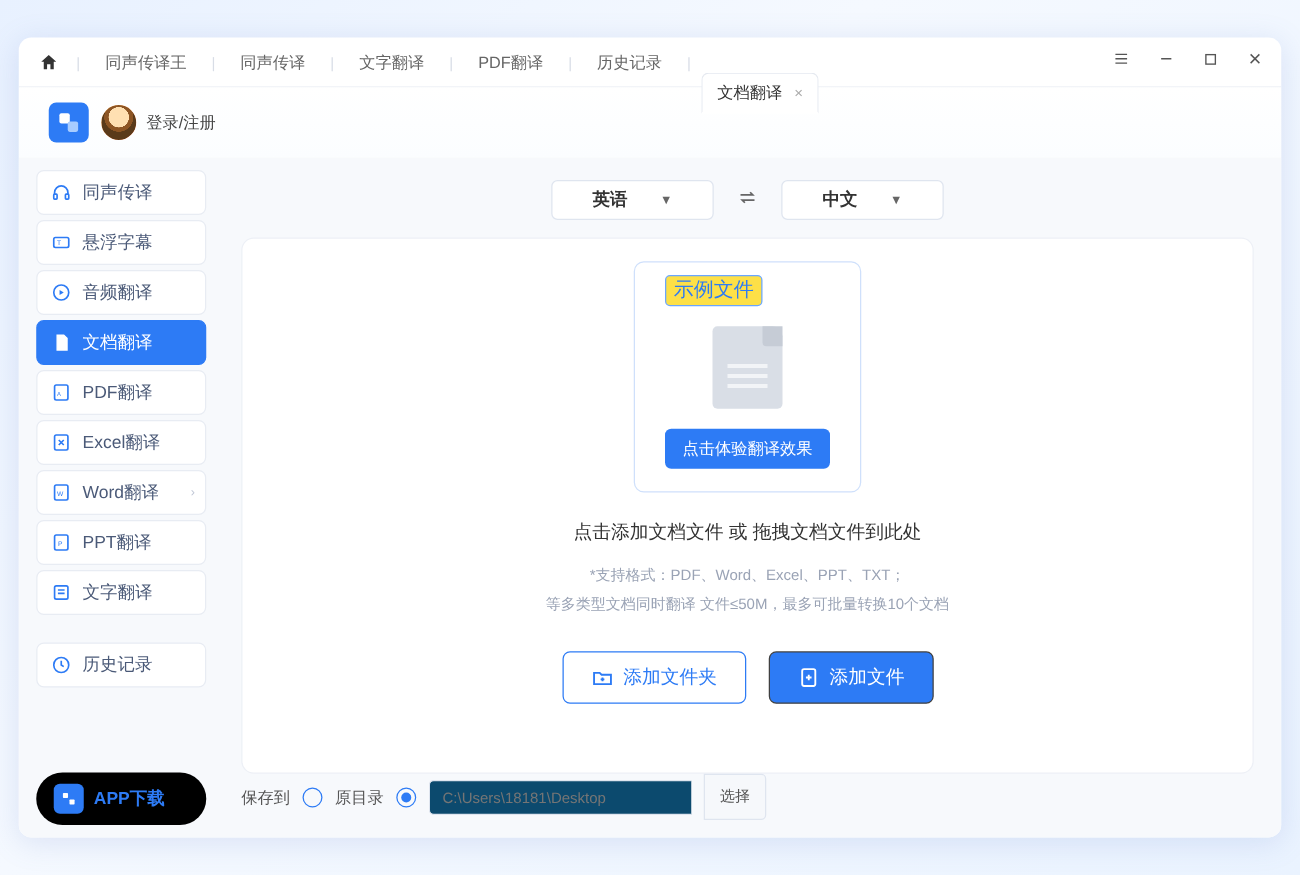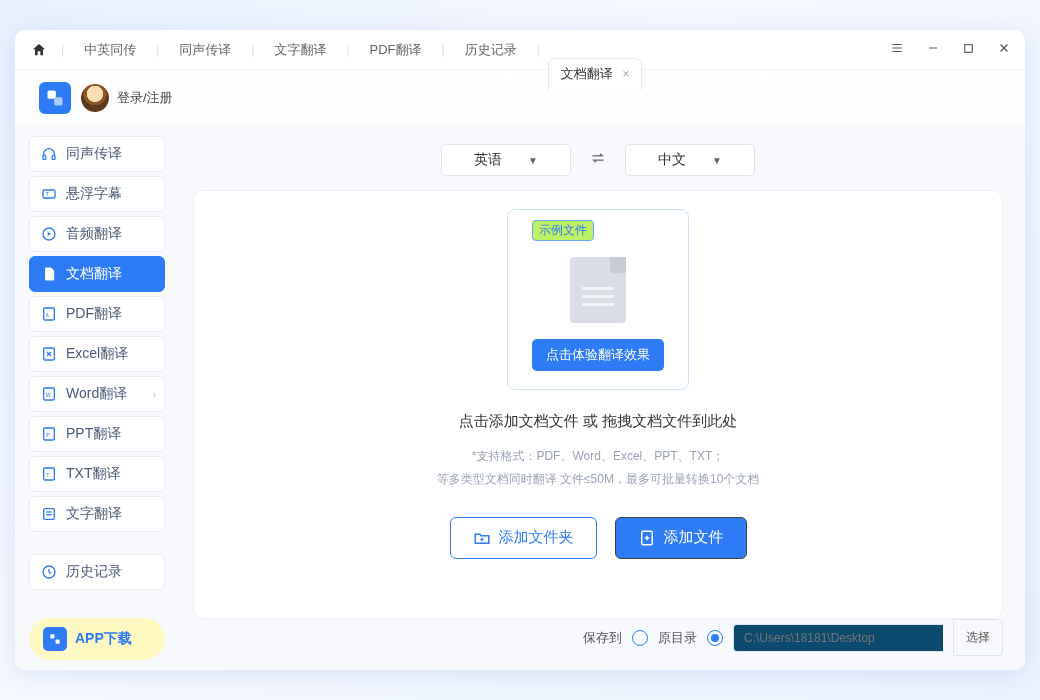--- a/index.html
+++ b/index.html
@@ -27,65 +27,65 @@
 
 .body { flex:1; display:flex; background:#f7f9fc; overflow:hidden; }
 .sidebar { width:160px; padding:10px 10px 10px 14px; display:flex; flex-direction:column; gap:4px; overflow-y:auto; }
 .side-item { display:flex; align-items:center; gap:8px; height:36px; padding:0 10px; font-size:14px; color:#4b5a78; border-radius:6px; background:#fff; border:1px solid #e8ecf3; cursor:pointer; position:relative;}
 .side-item.active { background:#2d7bf5; color:#fff; border-color:#2d7bf5; }
 .side-item.active .side-icon svg { stroke:#fff; fill:#fff;}
 .side-icon { width:18px; height:18px; display:flex; align-items:center; justify-content:center;}
 .side-icon svg { stroke:#2d7bf5; }
 .side-item .chev { position:absolute; right:8px; font-size:10px; color:#c0c7d6;}
 .side-gap { height:14px; }
-.app-download { margin-top:auto; display:flex; align-items:center; gap:8px; height:42px; background:#fef9c3; border-radius:21px; padding:0 14px; cursor:pointer; }
+.app-download { margin-top:auto; display:flex; align-items:center; gap:8px; height:42px; background:#000000; border-radius:21px; padding:0 14px; cursor:pointer; }
 .app-download .dl-icon{ width:24px; height:24px; background:#2d7bf5; border-radius:5px; display:flex; align-items:center; justify-content:center;}
 .app-download span { color:#2d7bf5; font-weight:600; font-size:14px;}
 
 .main { flex:1; padding:18px 22px 14px 18px; display:flex; flex-direction:column; }
 .lang-bar { display:flex; align-items:center; justify-content:center; gap:18px; margin-bottom:14px;}
-.lang-sel { min-width:130px; height:32px; border:1px solid #dfe5ef; border-radius:5px; background:#fff; display:flex; align-items:center; justify-content:center; gap:26px; font-size:14px; color:#333; cursor:pointer; padding:0 12px;}
+.lang-sel { min-width:130px; height:32px; border:1px solid #dfe5ef; border-radius:5px; background:#fff; display:flex; align-items:center; justify-content:center; gap:26px; font-size:14px; color:#333; cursor:pointer; padding:0 12px;font-weight:bold;}
 .swap-icon { color:#777; cursor:pointer; }
 
 .drop-card { background:#fff; border:1px solid #edf0f6; border-radius:10px; flex:1; display:flex; flex-direction:column; align-items:center; padding:18px 20px 26px;}
 .sample-box { border:1px solid #cfe0fb; border-radius:8px; padding:10px 24px 18px; display:flex; flex-direction:column; align-items:center; gap:10px;}
-.sample-tag { align-self:flex-start; border:1px solid #6aa6ff; color:#2d7bf5; font-size:12px; border-radius:4px; padding:1px 6px; background:#bef264; }
+.sample-tag { align-self:flex-start; border:1px solid #6aa6ff; color:#2d7bf5; font-size:16px; border-radius:4px; padding:1px 6px; background:#fde047; }
 .doc-icon { width:56px; height:66px; background:#d9dee6; border-radius:4px 8px 4px 4px; position:relative; margin:6px 0;}
 .doc-icon::before{content:""; position:absolute; top:0; right:0; width:16px; height:16px; background:#c6ccd6; border-bottom-left-radius:3px;}
 .doc-lines{ position:absolute; bottom:14px; left:12px; right:12px; height:22px; background:repeating-linear-gradient(to bottom,#f2f4f7 0 3px, transparent 3px 8px);}
 .sample-btn { background:#2d7bf5; color:#fff; font-size:13px; padding:7px 14px; border-radius:5px; cursor:pointer; border:none;}
 .drop-title { margin-top:22px; font-size:15px; color:#333;}
 .drop-sub { margin-top:14px; font-size:12px; color:#9aa3b5; text-align:center; line-height:1.9;}
 .action-row { display:flex; gap:18px; margin-top:26px;}
 .btn { height:42px; padding:0 22px; border-radius:6px; font-size:15px; display:flex; align-items:center; gap:8px; cursor:pointer;}
 .btn-outline { background:#fff; border:1px solid #2d7bf5; color:#2d7bf5;}
 .btn-primary { background:#2d7bf5; border:1px solid #404040; color:#fff;}
 
-.footer { display:flex; align-items:center; gap:10px; margin-top:0; font-size:13px; color:#555;justify-content:flex-end;}
+.footer { display:flex; align-items:center; gap:10px; margin-top:0; font-size:13px; color:#555;}
 .radio { width:16px; height:16px; border:1.5px solid #2d7bf5; border-radius:50%; display:inline-flex; align-items:center; justify-content:center; cursor:pointer;}
 .radio.checked::after{content:""; width:8px; height:8px; background:#2d7bf5; border-radius:50%;}
 .path-input { flex:0 0 210px; height:28px; border:1px solid #dfe5ef; border-right:none; border-radius:4px 0 0 4px; padding:0 10px; font-size:12px; color:#aab1c0; background:#0c4a6e;}
 .choose-btn { height:37px; border:1px solid #dfe5ef; border-radius:0 4px 4px 0; background:#f6f8fb; padding:0 12px; font-size:12px; color:#555; cursor:pointer;}
 
 .caret { font-size:10px; color:#666; }
 </style>
 </head>
 <body>
 
 <div class="app-window">
 
   <div class="titlebar">
     <div class="titlebar-tabs">
       <div class="home-tab">
         <svg width="16" height="16" viewBox="0 0 24 24" fill="#333">
             <path d="M12 3l9 8h-3v9h-4v-6h-4v6H6v-9H3z"></path>
           </svg>
       </div>
       <span class="tb-sep">|</span>
-      <span class="tb-tab">中英同传</span>
+      <span class="tb-tab">同声传译王</span>
       <span class="tb-sep">|</span>
       <span class="tb-tab">同声传译</span>
       <span class="tb-sep">|</span>
       <span class="tb-tab">文字翻译</span>
       <span class="tb-sep">|</span>
       <span class="tb-tab">PDF翻译</span>
       <span class="tb-sep">|</span>
       <span class="tb-tab">历史记录</span>
       <span class="tb-sep">|</span>
       <span class="tb-tab active">
@@ -202,29 +202,20 @@
         <span class="chev">›</span>
       </div>
       <div class="side-item">
         <span class="side-icon">
             <svg width="16" height="16" viewBox="0 0 24 24" fill="none" stroke-width="2">
               <rect x="4" y="3" width="16" height="18" rx="2"></rect>
               <text x="8" y="16" font-size="8" fill="#2d7bf5" stroke="none">P</text>
             </svg>
           </span>
         <span>PPT翻译</span>
-      </div>
-      <div class="side-item">
-        <span class="side-icon">
-            <svg width="16" height="16" viewBox="0 0 24 24" fill="none" stroke-width="2">
-              <rect x="4" y="3" width="16" height="18" rx="2"></rect>
-              <text x="8" y="16" font-size="8" fill="#2d7bf5" stroke="none">T</text>
-            </svg>
-          </span>
-        <span>TXT翻译</span>
       </div>
       <div class="side-item">
         <span class="side-icon">
             <svg width="16" height="16" viewBox="0 0 24 24" fill="none" stroke-width="2">
               <rect x="4" y="4" width="16" height="16" rx="2"></rect>
               <line x1="8" y1="9" x2="16" y2="9"></line>
               <line x1="8" y1="13" x2="16" y2="13"></line>
             </svg>
           </span>
         <span>文字翻译</span>

